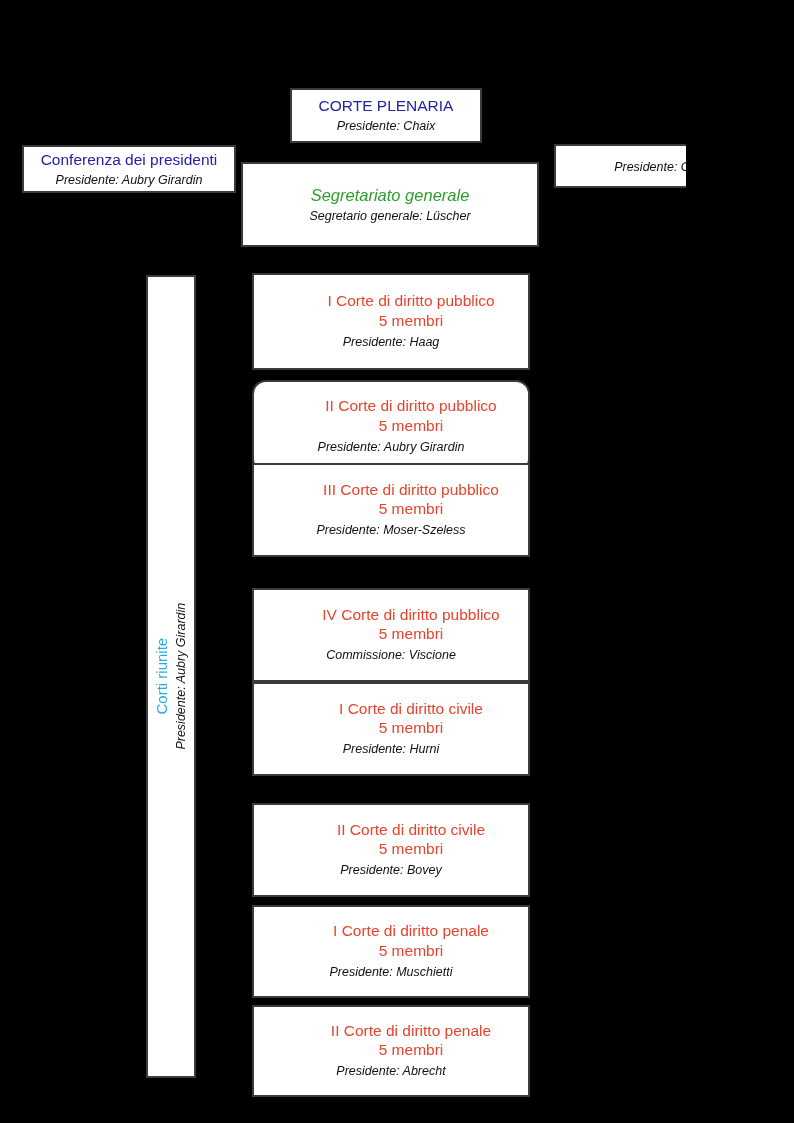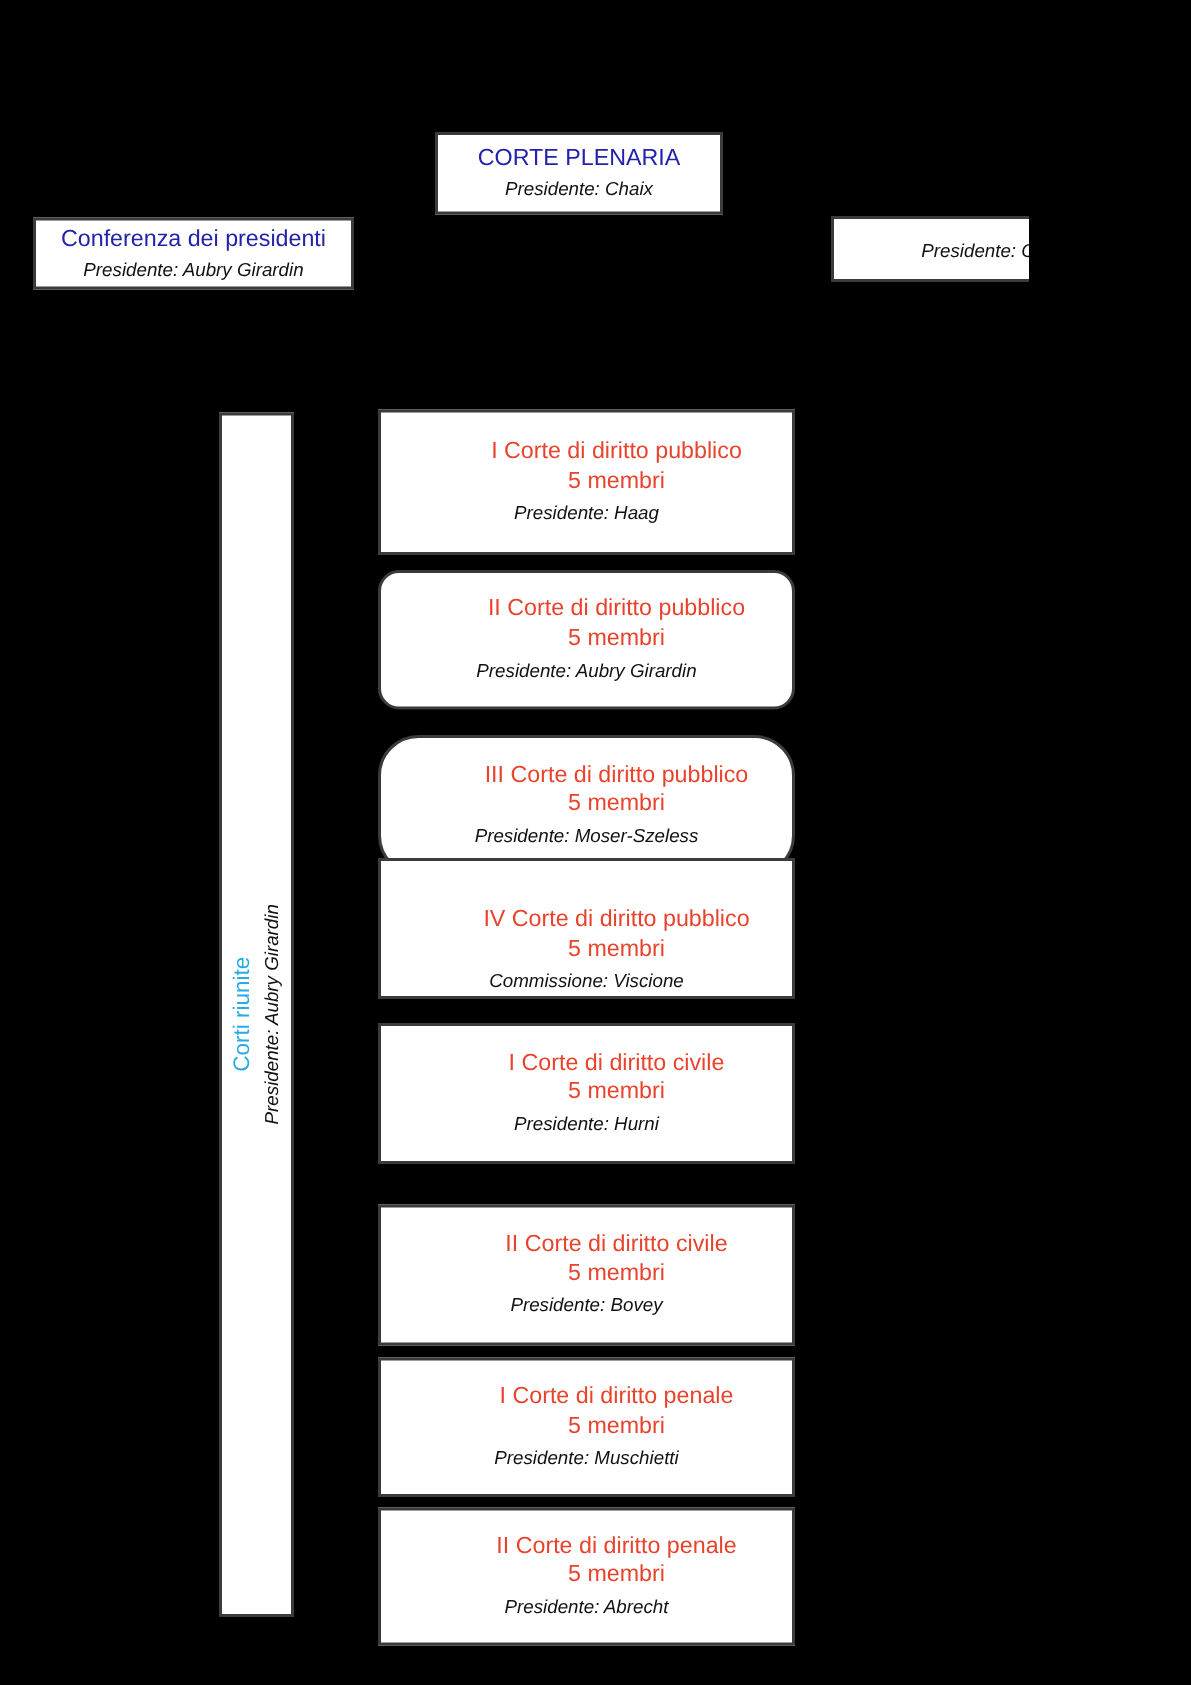--- a/index.html
+++ b/index.html
@@ -53,22 +53,22 @@
     text-align: center;
     line-height: 1.25;
   }
 
   
   .court { left: 252px; width: 278px; padding-bottom: 2px; }
   .court .ct { font-size: 15.5px; line-height: 1.28; }
   .court .sub { margin-top: 3px; }
   #court-0 { top: 273px;  height: 97px; }
   #court-1 { top: 380px;  height: 93px; border-radius: 14px; }
-  #court-2 { top: 490px;  height: 94px; border-radius: 27px; }
-  #court-3 { top: 572px;  height: 94px; justify-content: flex-end; }
+  #court-2 { top: 463px;  height: 94px; }
+  #court-3 { top: 588px;  height: 94px; }
   #court-4 { top: 682px;  height: 94px; }
   #court-5 { top: 803px;  height: 94px; }
   #court-6 { top: 905px;  height: 93px; }
   #court-7 { top: 1005px; height: 92px; }
 </style>
 </head>
 <body>
 
 <div class="page">
 
@@ -79,20 +79,24 @@
 
   <div class="box" id="conference">
     <div class="t-navy title-md">Conferenza dei presidenti</div>
     <div class="sub">Presidente: Aubry Girardin</div>
   </div>
 
   <div class="box" id="commission">
     <div class="sub">Presidente: Chaix</div>
   </div>
 
+  <div class="box" id="secretariat">
+    <div class="t-green title-sec">Segretariato generale</div>
+    <div class="sub">Segretario generale: Lüscher</div>
+  </div>
 
   <div class="box" id="joint-courts">
     <div class="vrot">
       <div class="t-cyan" style="font-size:15px;">Corti riunite</div>
       <div class="sub">Presidente: Aubry Girardin</div>
     </div>
   </div>
 
   <div class="box court" id="court-0">
     <div class="t-red ct">I Corte di diritto pubblico</div>

